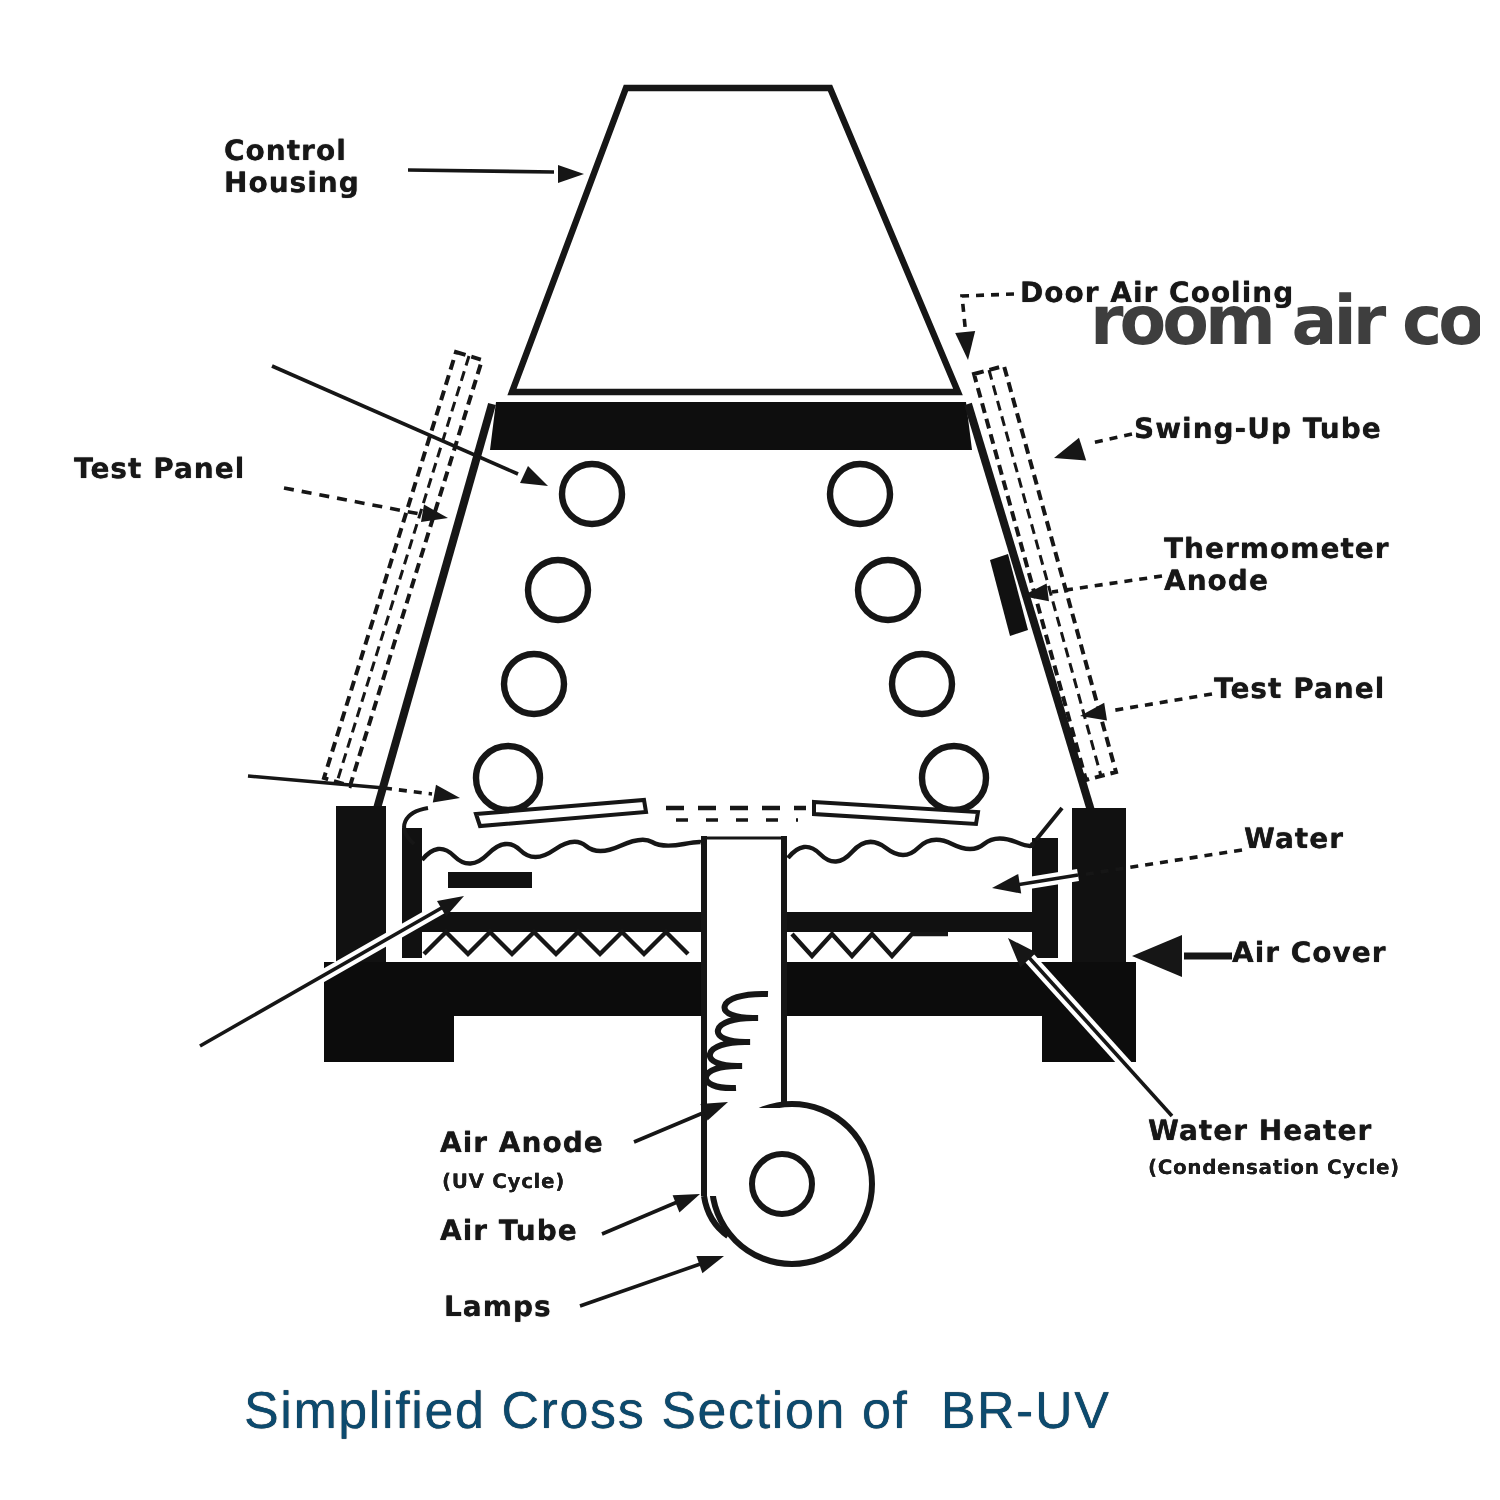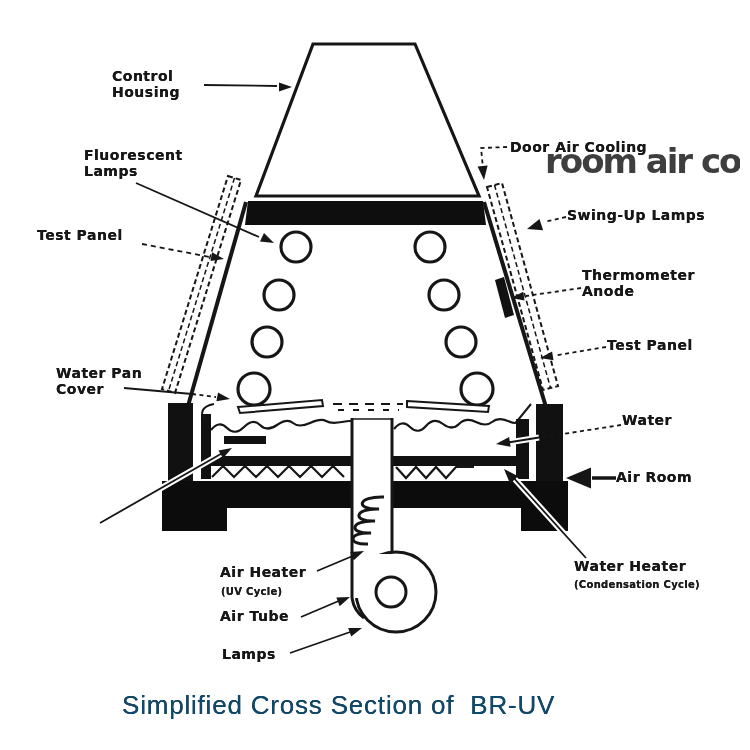--- a/index.html
+++ b/index.html
@@ -142,36 +142,32 @@
       <polygon points="511,298 523.3,291.7 524.5,300.6"></polygon>
       <polygon points="540,358 552.1,351.4 553.5,360.3"></polygon>
       <polygon points="496,444 509.1,437 510.6,446.8"></polygon>
       <polygon points="566,478 591,467.5 591,488.5"></polygon>
       <polygon points="504,469 518.2,476.3 510.1,483.7"></polygon>
     </g>
   </svg>
 
   <div class="lbl" style="left:112px;top:69px">Control
 Housing</div>
-  <div class="lbl" style="left:84px;top:148px">Fluorescent
-Lamps</div>
   <div class="lbl" style="left:37px;top:228px">Test Panel</div>
-  <div class="lbl" style="left:56px;top:366px">Water Pan
-Cover</div>
-  <div class="lbl" style="left:220px;top:565px">Air Heater</div>
+  <div class="lbl" style="left:220px;top:565px">Air Anode</div>
   <div class="sub" style="left:221px;top:586px">(UV Cycle)</div>
   <div class="lbl" style="left:220px;top:609px">Air Tube</div>
   <div class="lbl" style="left:222px;top:647px">Lamps</div>
   <div class="lbl" style="left:510px;top:140px">Door Air Cooling</div>
-  <div class="lbl" style="left:567px;top:208px">Swing-Up Lamps</div>
+  <div class="lbl" style="left:567px;top:208px">Swing-Up Tube</div>
   <div class="lbl" style="left:582px;top:268px">Thermometer
 Anode</div>
   <div class="lbl" style="left:607px;top:338px">Test Panel</div>
   <div class="lbl" style="left:622px;top:413px">Water</div>
-  <div class="lbl" style="left:616px;top:470px">Air Room</div>
+  <div class="lbl" style="left:616px;top:470px">Air Cover</div>
   <div class="lbl" style="left:574px;top:559px">Water Heater</div>
   <div class="sub" style="left:574px;top:579px">(Condensation Cycle)</div>
 
   <div class="overlay" style="left:545px;top:144px">room air cooli</div>
 
   <div class="caption" style="left:122px;top:690px">Simplified Cross Section of  BR-UV</div>
 
 </div>
 
 </body></html>

